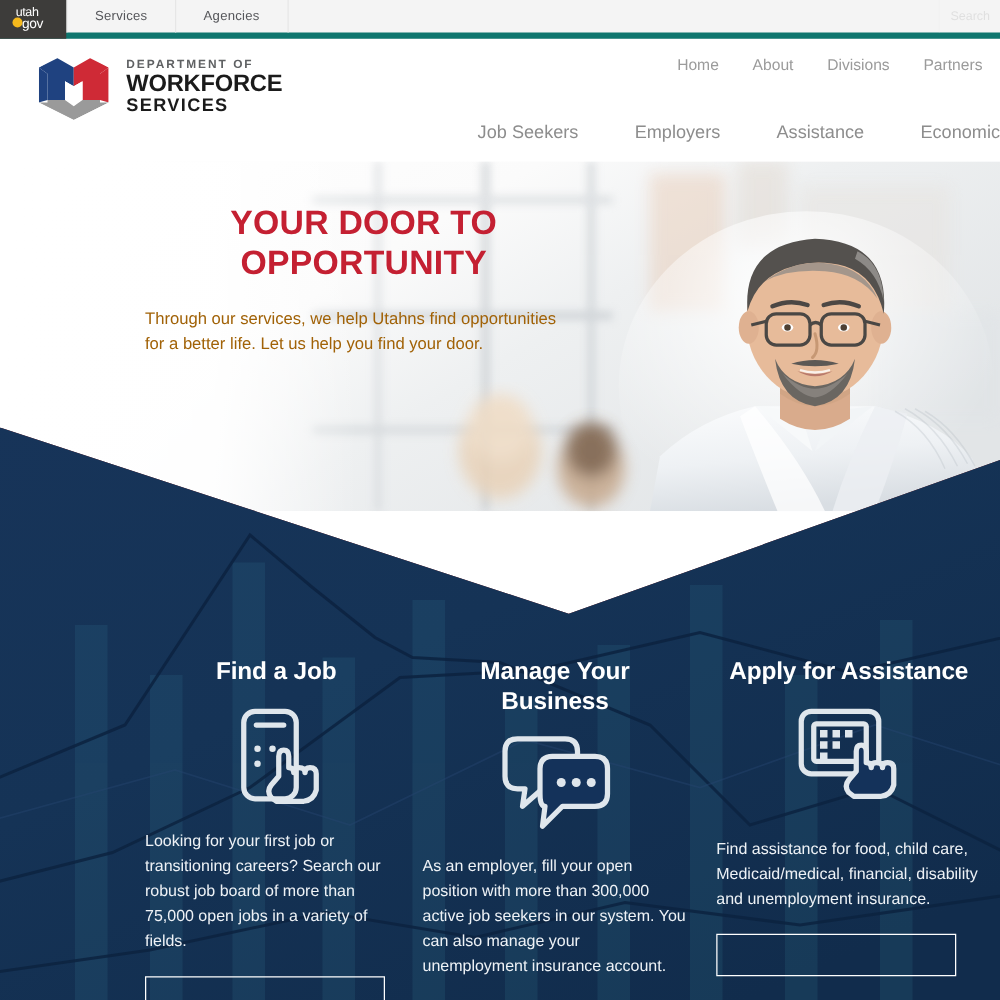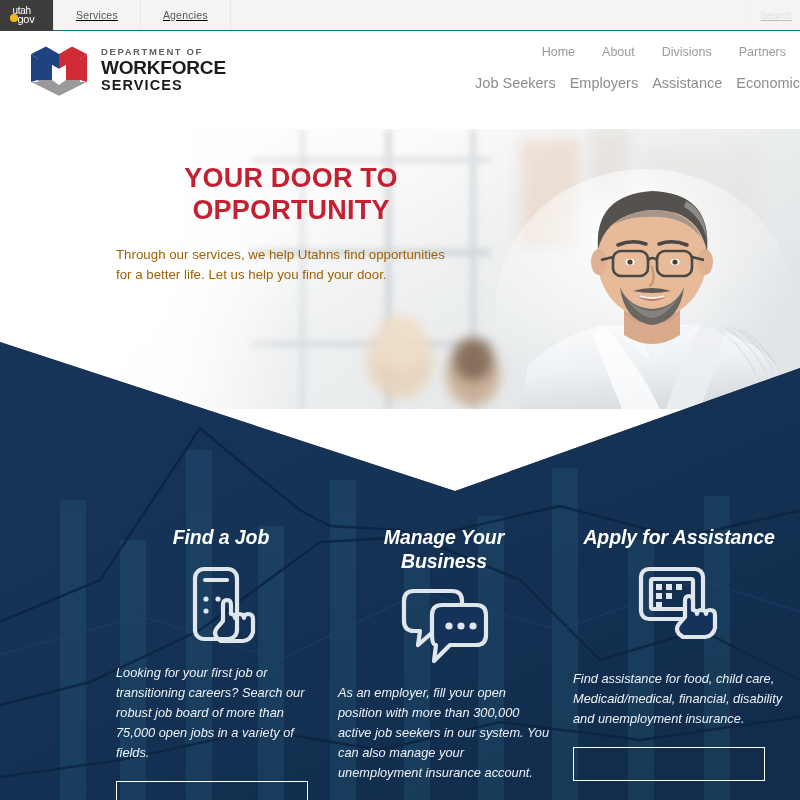--- a/index.html
+++ b/index.html
@@ -10,22 +10,22 @@
     background:#ffffff;
     -webkit-font-smoothing:antialiased;
   }
 
   
   .page { position:relative; width:800px; height:800px; overflow:hidden; background:#fff; }
 
   
   .utilbar {
     position:absolute; top:0; left:0; width:800px; height:31px;
-    background:#f4f4f4; border-bottom:1px solid #0f766e;
-    display:flex; align-items:stretch; z-index:40;text-decoration:underline;
+    background:#f4f4f4; border-bottom:5px solid #0f766e;
+    display:flex; align-items:stretch; z-index:40;
   }
   .utah-logo {
     width:53px; height:31px; background:#3d3c3a;
     display:flex; align-items:center; justify-content:center;
     flex:0 0 auto; position:relative;
   }
   .utah-logo .ulg { position:relative; width:38px; height:24px; }
   .utah-logo .u-top {
     position:absolute; left:5px; top:2px;
     font-size:10px; line-height:10px; color:#ffffff;
@@ -73,22 +73,22 @@
   }
 
   .nav-top {
     position:absolute; right:14px; top:14px;
     display:flex; align-items:center; gap:27px;justify-content:space-between;
   }
   .nav-top a {
     font-size:12.5px; color:#9b9b9b; text-decoration:none; white-space:nowrap;
   }
   .nav-main {
-    position:absolute; right:0px; top:44px;
-    display:flex; align-items:flex-end; gap:14px;
+    position:absolute; right:0px; top:67px;
+    display:flex; align-items:flex-end; gap:45px;
   }
   .nav-main a {
     font-size:14.5px; color:#8d8d8d; text-decoration:none; white-space:nowrap;
   }
 
   
   .hero {
     position:absolute; top:129px; left:0; width:800px; height:280px;
     overflow:hidden; background:#ffffff; z-index:5;
   }
@@ -103,22 +103,21 @@
   .hero-sub {
     margin-top:19px; font-size:13.3px; line-height:19.5px; color:#a16207; width:330px;
   }
 
   
   .navy {
     position:absolute; left:0; top:330px; width:800px; height:470px;
     z-index:20; overflow:hidden;
     -webkit-clip-path: polygon(0 12px, 455px 161px, 800px 38px, 800px 470px, 0 470px);
     clip-path: polygon(0 12px, 455px 161px, 800px 38px, 800px 470px, 0 470px);
-    background:#737373;
-    font-style:italic;
+    background:#7f1d1d;
   }
   .navy-bg { position:absolute; inset:0; }
 
   .cards {
     position:absolute; left:0; top:0; width:800px; height:470px; z-index:25;
   }
   .card { position:absolute; top:195px; color:#fff; }
   .card-1 { left:116px; width:210px; }
   .card-2 { left:338px; width:212px; }
   .card-3 { left:573px; width:212px; }

